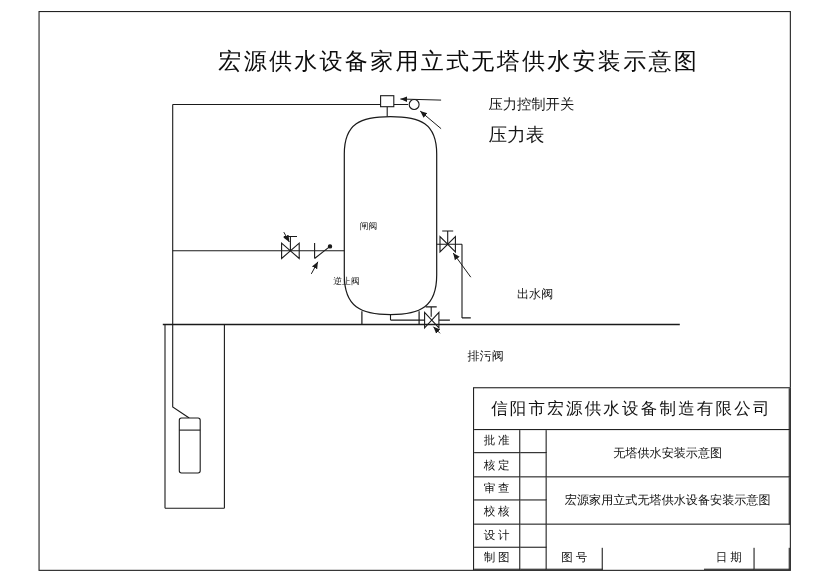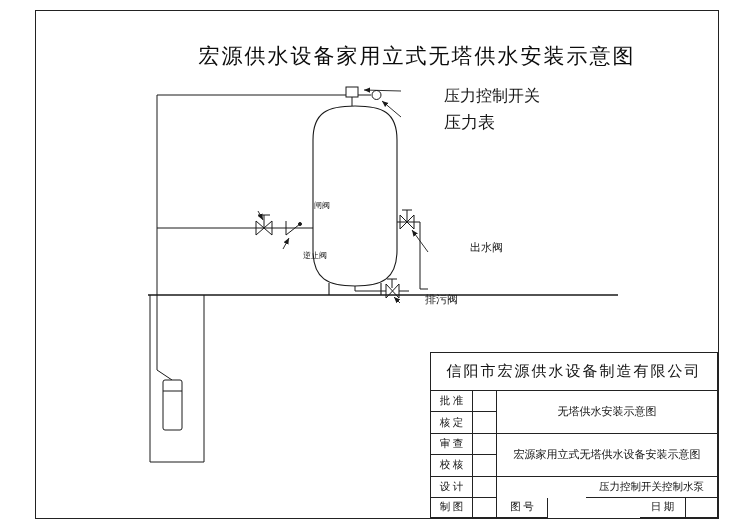--- a/index.html
+++ b/index.html
@@ -4,25 +4,25 @@
 <style>
   html,body{margin:0;padding:0;background:#fff;}
   #page{position:relative;width:750px;height:530px;background:#fff;overflow:hidden;
         font-family:"Liberation Serif", serif;color:#111;}
   #frame{position:absolute;left:35px;top:10px;width:684px;height:509px;
          border:1.5px solid #222;box-sizing:border-box;}
   #main-title{position:absolute;left:35px;top:42px;width:684px;text-align:center;
               font-size:21px;letter-spacing:2px;color:#0c0c0c;}
   svg#diagram{position:absolute;left:0;top:0;}
   .lbl{position:absolute;white-space:nowrap;color:#161616;margin-left:40px;}
-  #lbl-pressure-switch{left:404px;top:86px;font-size:16px;}
+  #lbl-pressure-switch{left:404px;top:86px;font-size:13px;}
   #lbl-pressure-gauge{left:404px;top:111px;font-size:17px;}
-  #lbl-outlet-valve{left:430px;top:240px;font-size:11px;}
-  #lbl-drain-valve{left:385px;top:292px;font-size:11px;}
-  #lbl-gate-valve{left:245px;top:200px;font-size:8px;padding-left:29px;}
+  #lbl-outlet-valve{left:430px;top:260px;font-size:11px;}
+  #lbl-drain-valve{left:385px;top:316px;font-size:11px;}
+  #lbl-gate-valve{left:258px;top:200px;font-size:8px;padding-left:29px;}
   #lbl-check-valve{left:263px;top:250px;font-size:8px;}
   #watermark{position:absolute;left:158px;top:202px;font-size:48px;letter-spacing:10px;
              color:#c2c2c2;opacity:.55;pointer-events:none;}
   
   #titleblock{position:absolute;left:430px;top:352px;width:289px;height:167px;
               border:1.5px solid #222;box-sizing:border-box;display:grid;
               grid-template-columns:42px 24px 51px 38px 54px 46px 1fr;
               grid-template-rows:38px 21.4px 21.4px 21.4px 21.4px 21.4px 1fr;
               background:#fff;}
   .tb-cell{border-right:1px solid #222;border-bottom:1px solid #222;
@@ -142,21 +142,20 @@
 
     <div class="tb-cell" style="grid-column:1;grid-row:4;text-align:center;">审 查</div>
     <div class="tb-cell" style="grid-column:2;grid-row:4;"></div>
     <div class="tb-cell tb-doc2">宏源家用立式无塔供水设备安装示意图</div>
 
     <div class="tb-cell" style="grid-column:1;grid-row:5;">校 核</div>
     <div class="tb-cell" style="grid-column:2;grid-row:5;"></div>
 
     <div class="tb-cell" style="grid-column:1;grid-row:6;">设 计</div>
     <div class="tb-cell" style="grid-column:2;grid-row:6;"></div>
-    <div class="tb-cell tb-ctl-v">压力控制开关控制水泵</div>
 
     <div class="tb-cell" style="grid-column:1;grid-row:7;">制 图</div>
     <div class="tb-cell" style="grid-column:2;grid-row:7;"></div>
     <div class="tb-cell tb-no-l">图 号</div>
     <div class="tb-cell tb-date">日 期</div>
     <div class="tb-cell tb-empty-g"></div>
   </div>
 
 </div>
 

